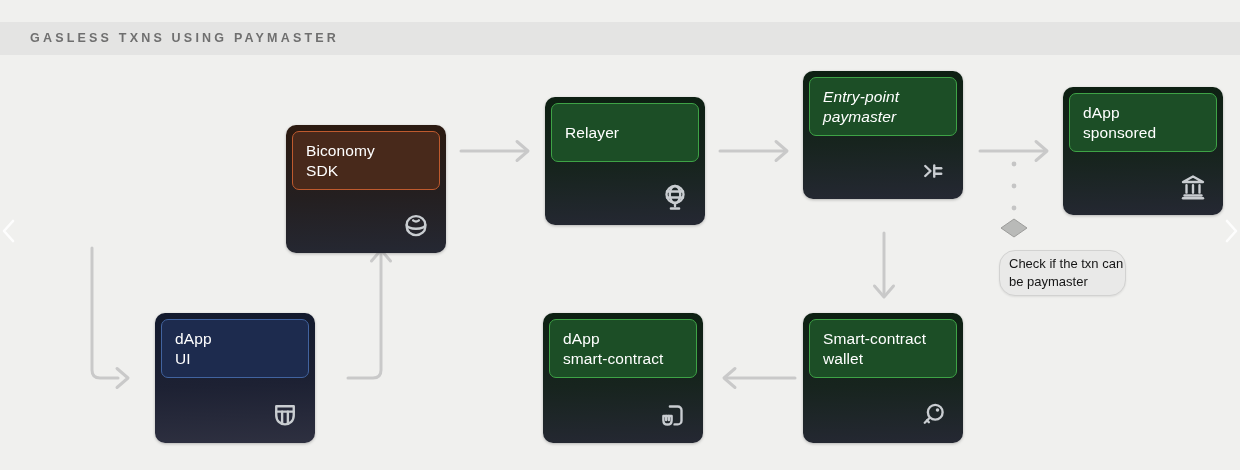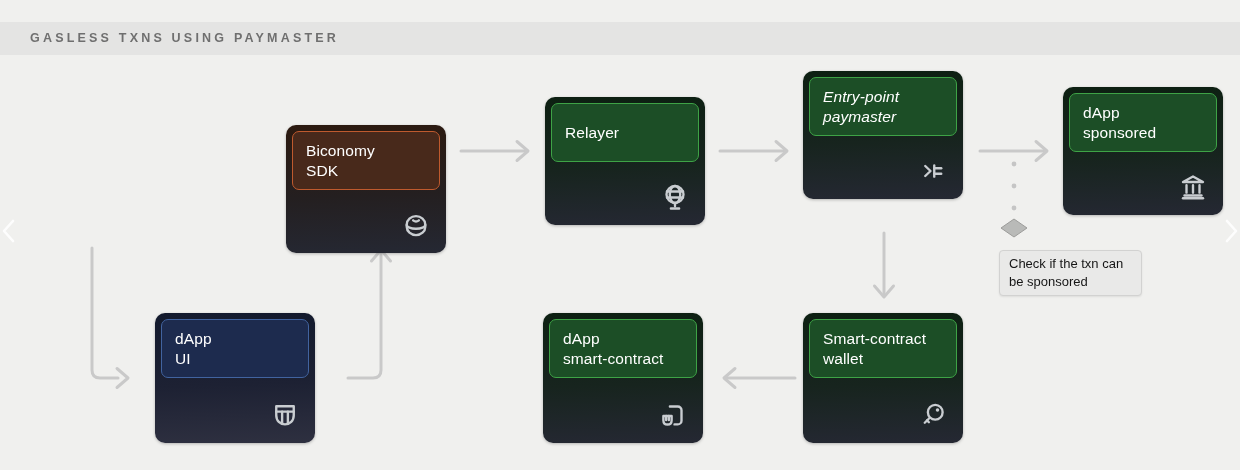--- a/index.html
+++ b/index.html
@@ -42,21 +42,21 @@
   #n-dappui{left:155px;top:313px;}
   #n-dappsc{left:543px;top:313px;}
   #n-wallet{left:803px;top:313px;}
 
   
   #arrows{position:absolute;left:0;top:0;width:1240px;height:470px;pointer-events:none;}
   .arrow{fill:none;stroke:#c9c9c9;stroke-width:3;stroke-linecap:round;stroke-linejoin:round;}
 
   
   .tooltip{position:absolute;left:999px;top:250px;background:#e9e9e8;border:1px solid #d2d2d1;
-           border-radius:4px;padding:4px 18px 5px 9px;box-shadow:0 1px 2px rgba(0,0,0,.08);}
+           border-radius:16px;padding:4px 2px 5px 9px;box-shadow:0 1px 2px rgba(0,0,0,.08);}
   .tooltip span{display:block;font-size:13px;font-weight:500;color:#161616;line-height:1.35;
                 white-space:nowrap;}
 </style>
 </head>
 <body>
 
 <div id="canvas">
 
   <div class="band">
     <div class="band-title">GASLESS TXNS USING PAYMASTER</div>
@@ -203,16 +203,16 @@
         <circle class="stk" cx="13.8" cy="9.8" r="5.9"></circle>
         <circle class="stk-fill" cx="15.6" cy="8" r="1.4"></circle>
         <path class="stk" d="M9.2 14.4 L5.4 18.2"></path>
         <path class="stk" d="M7.2 16.3 l1.5 1.5"></path>
       </svg>
     </div>
   </div>
 
   <div class="tooltip">
     <span>Check if the txn can</span>
-    <span>be sponsored</span>
+    <span>be paymaster</span>
   </div>
 
 </div>
 
 </body></html>

